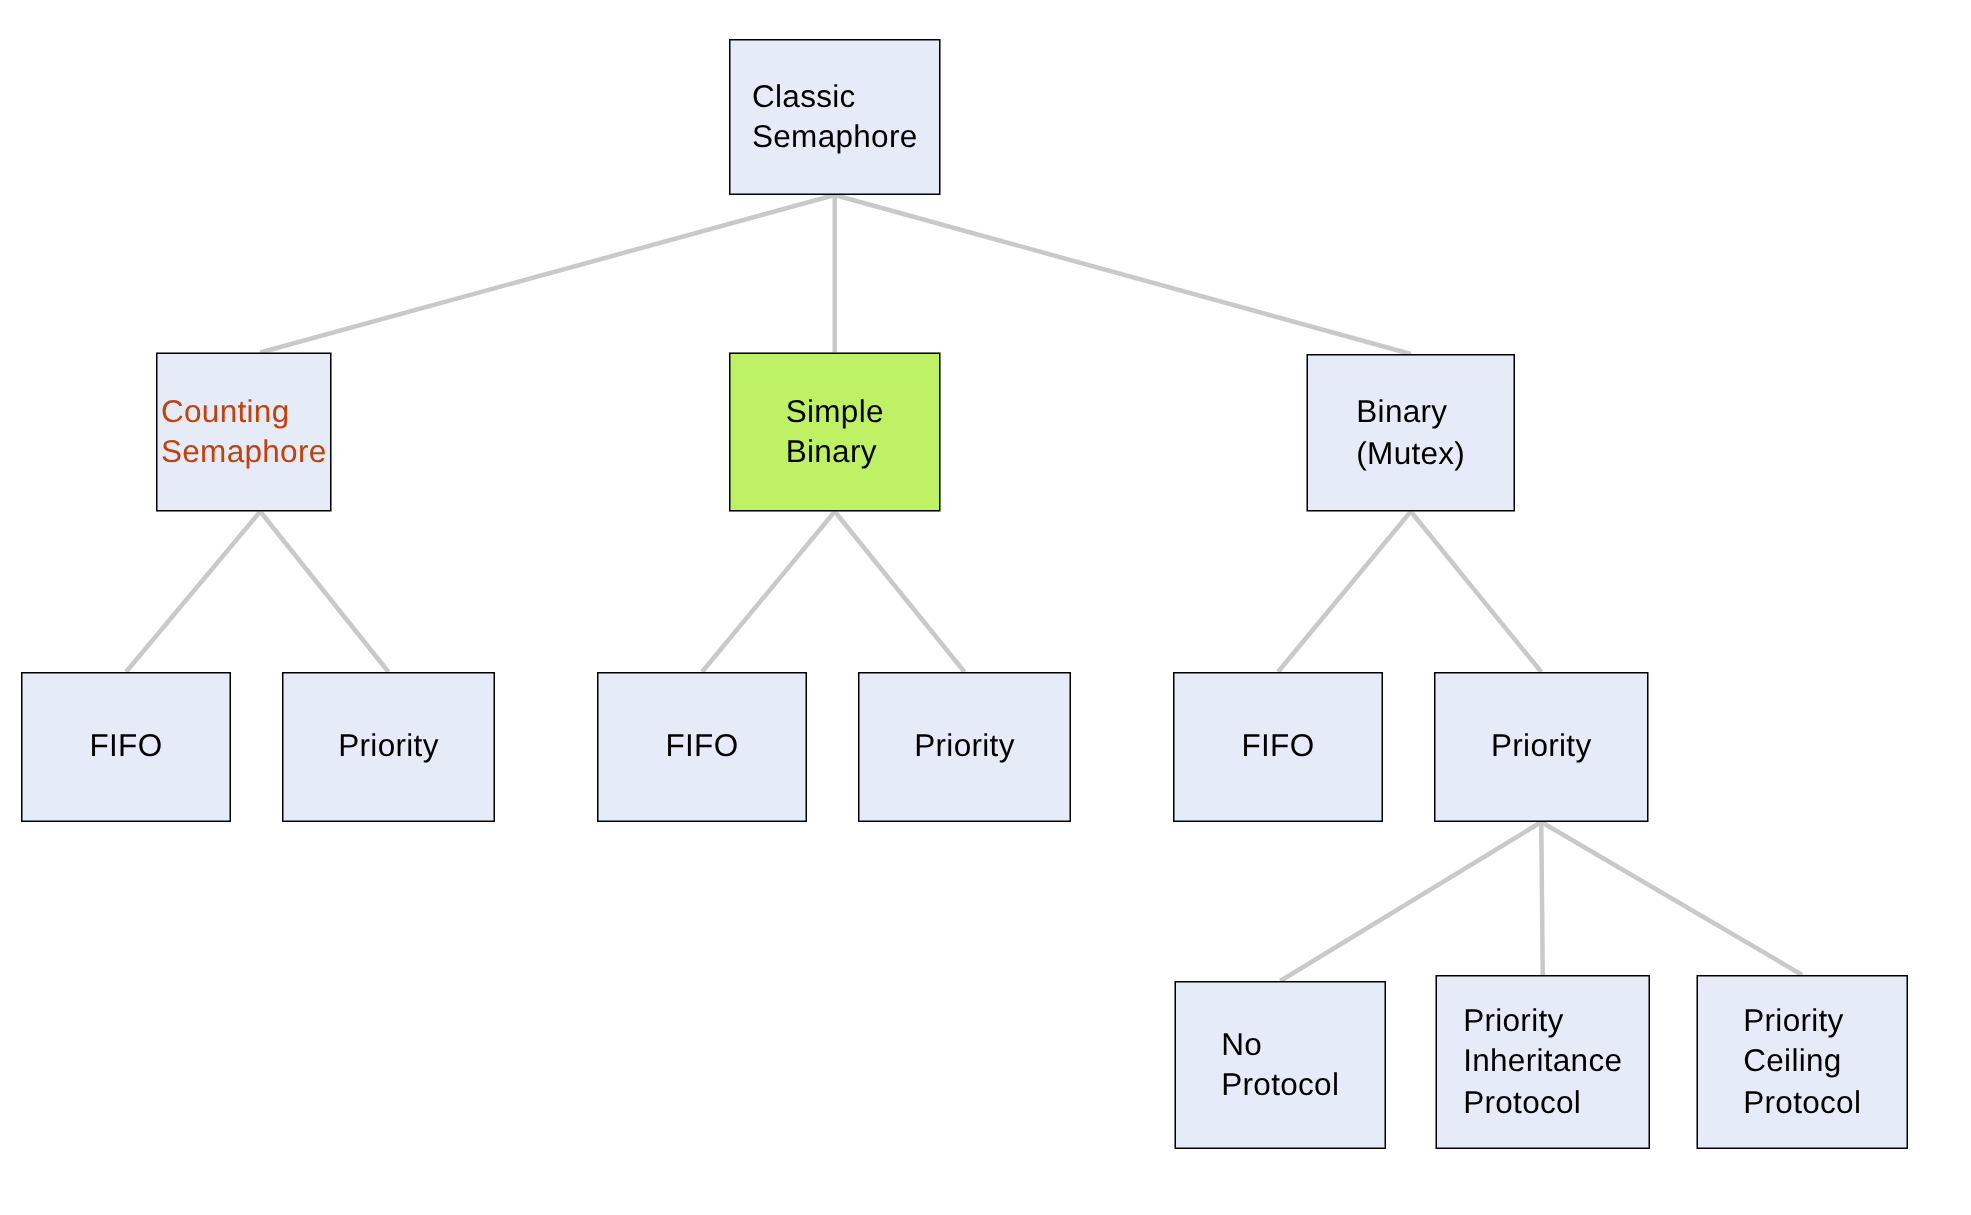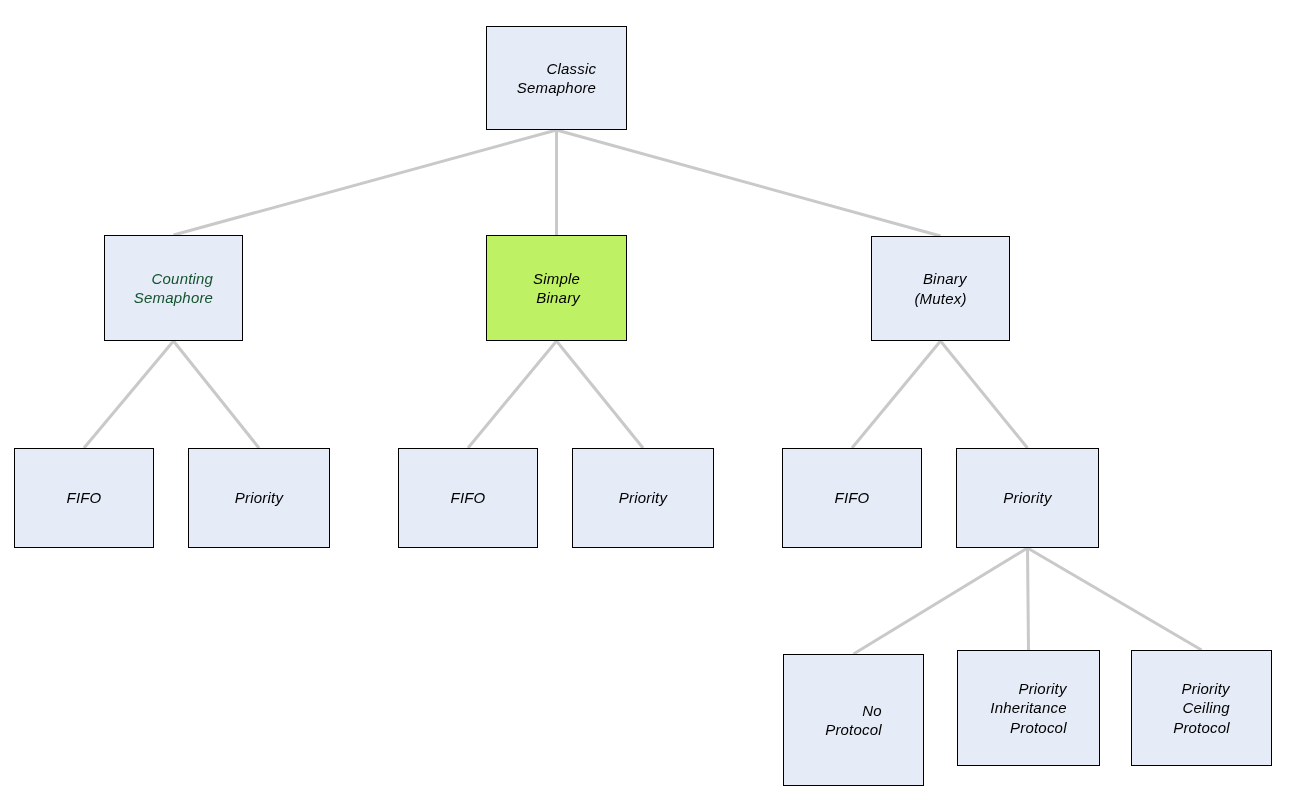--- a/index.html
+++ b/index.html
@@ -26,28 +26,27 @@
     height: 810px;
   }
   .node {
     position: absolute;
     box-sizing: border-box;
     background: #e6ecf7;
     border: 1.6px solid #000000;
     display: flex;
     align-items: center;
     justify-content: center;
-    text-align: right;
+    text-align: left;
     color: #000000;
-    font-size: 15px;
+    font-size: 21px;
     line-height: 1.30;
     white-space: pre-line;
     letter-spacing: 0.2px;
     z-index: 2;
-    font-style: italic;
   }
   .node-label {
     display: block;
     white-space: pre-line;
   }
 </style>
 </head>
 <body>
 
 <div id="diagram">
@@ -61,33 +60,33 @@
       <line x1="556.5" y1="341" x2="643" y2="448" stroke="#c9c9c9" stroke-width="3" stroke-linecap="butt"></line>
       <line x1="940.5" y1="341" x2="852" y2="448" stroke="#c9c9c9" stroke-width="3" stroke-linecap="butt"></line>
       <line x1="940.5" y1="341" x2="1027.5" y2="448" stroke="#c9c9c9" stroke-width="3" stroke-linecap="butt"></line>
       <line x1="1027.5" y1="548" x2="853.5" y2="654" stroke="#c9c9c9" stroke-width="3" stroke-linecap="butt"></line>
       <line x1="1027.5" y1="548" x2="1028.5" y2="650" stroke="#c9c9c9" stroke-width="3" stroke-linecap="butt"></line>
       <line x1="1027.5" y1="548" x2="1201.5" y2="650" stroke="#c9c9c9" stroke-width="3" stroke-linecap="butt"></line>
     </svg>
   <div id="node-layer">
       <div class="node" style="left: 486px; top: 26px; width: 141px; height: 104px; background: rgb(230, 236, 247); border-color: rgb(0, 0, 0); color: rgb(0, 0, 0);"><span class="node-label">Classic
 Semaphore</span></div>
-      <div class="node" style="left: 104px; top: 235px; width: 139px; height: 106px; background: rgb(230, 236, 247); border-color: rgb(0, 0, 0); color: #14532d;"><span class="node-label">Counting
+      <div class="node" style="left: 104px; top: 235px; width: 117px; height: 106px; background: rgb(230, 236, 247); border-color: rgb(0, 0, 0); color: #c2410c;"><span class="node-label">Counting
 Semaphore</span></div>
       <div class="node" style="left: 486px; top: 235px; width: 141px; height: 106px; background: #bef264; border-color: rgb(0, 0, 0); color: rgb(0, 0, 0);"><span class="node-label">Simple
 Binary</span></div>
       <div class="node" style="left: 871px; top: 236px; width: 139px; height: 105px; background: rgb(230, 236, 247); border-color: rgb(0, 0, 0); color: rgb(0, 0, 0);"><span class="node-label">Binary
 (Mutex)</span></div>
       <div class="node" style="left: 14px; top: 448px; width: 140px; height: 100px; background: rgb(230, 236, 247); border-color: rgb(0, 0, 0); color: rgb(0, 0, 0);"><span class="node-label">FIFO</span></div>
       <div class="node" style="left: 188px; top: 448px; width: 142px; height: 100px; background: rgb(230, 236, 247); border-color: rgb(0, 0, 0); color: rgb(0, 0, 0);"><span class="node-label">Priority</span></div>
       <div class="node" style="left: 398px; top: 448px; width: 140px; height: 100px; background: rgb(230, 236, 247); border-color: rgb(0, 0, 0); color: rgb(0, 0, 0);"><span class="node-label">FIFO</span></div>
       <div class="node" style="left: 572px; top: 448px; width: 142px; height: 100px; background: rgb(230, 236, 247); border-color: rgb(0, 0, 0); color: rgb(0, 0, 0);"><span class="node-label">Priority</span></div>
       <div class="node" style="left: 782px; top: 448px; width: 140px; height: 100px; background: rgb(230, 236, 247); border-color: rgb(0, 0, 0); color: rgb(0, 0, 0);"><span class="node-label">FIFO</span></div>
       <div class="node" style="left: 956px; top: 448px; width: 143px; height: 100px; background: rgb(230, 236, 247); border-color: rgb(0, 0, 0); color: rgb(0, 0, 0);"><span class="node-label">Priority</span></div>
-      <div class="node" style="left: 783px; top: 654px; width: 141px; height: 132px; background: rgb(230, 236, 247); border-color: rgb(0, 0, 0); color: rgb(0, 0, 0);"><span class="node-label">No
+      <div class="node" style="left: 783px; top: 654px; width: 141px; height: 112px; background: rgb(230, 236, 247); border-color: rgb(0, 0, 0); color: rgb(0, 0, 0);"><span class="node-label">No
 Protocol</span></div>
       <div class="node" style="left: 957px; top: 650px; width: 143px; height: 116px; background: rgb(230, 236, 247); border-color: rgb(0, 0, 0); color: rgb(0, 0, 0);"><span class="node-label">Priority
 Inheritance
 Protocol</span></div>
       <div class="node" style="left: 1131px; top: 650px; width: 141px; height: 116px; background: rgb(230, 236, 247); border-color: rgb(0, 0, 0); color: rgb(0, 0, 0);"><span class="node-label">Priority
 Ceiling
 Protocol</span></div>
     </div>
 </div>
 

